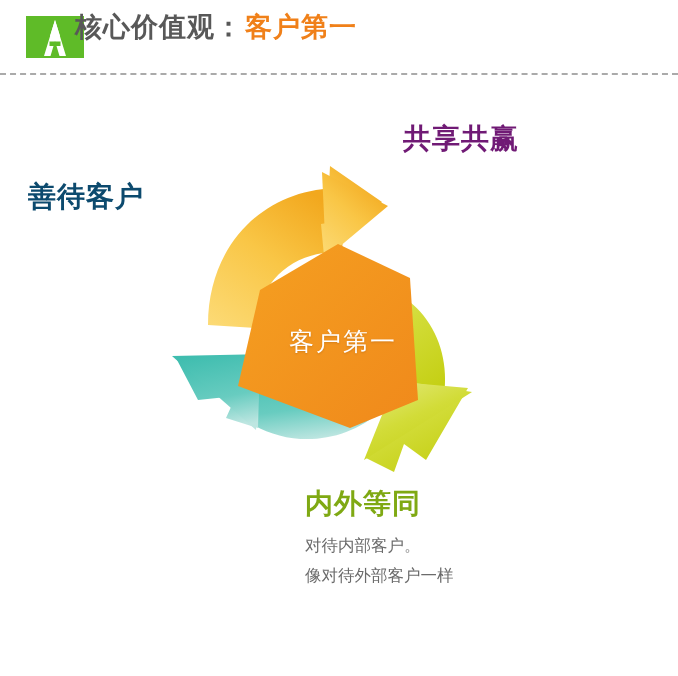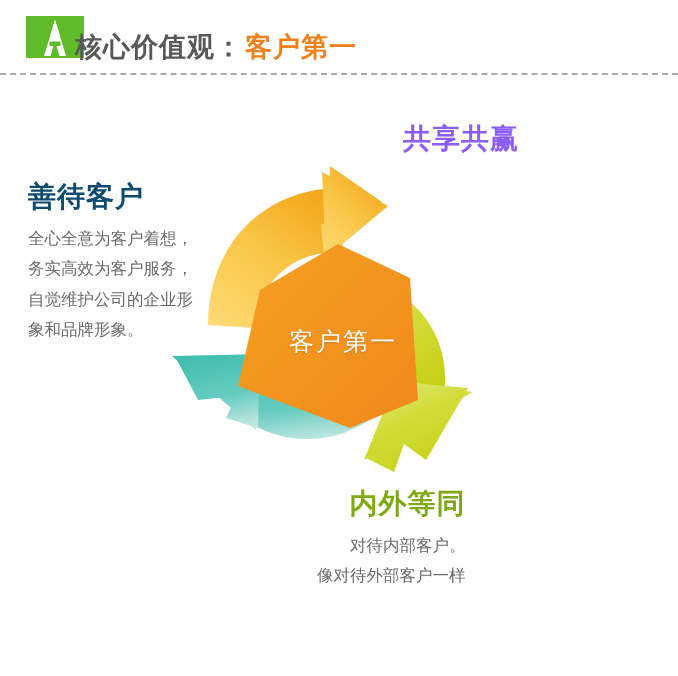--- a/index.html
+++ b/index.html
@@ -27,24 +27,24 @@
   #logo-mark {
     position: absolute;
     left: 26px;
     top: 16px;
     width: 58px;
     height: 42px;
   }
   #header-title {
     position: absolute;
     left: 75px;
-    top: 23px;
+    top: 9px;
     height: 42px;
     display: flex;
-    align-items: flex-end;
+    align-items: flex-start;
     font-size: 27px;
     font-weight: bold;
     letter-spacing: 1px;
     white-space: nowrap;
   }
   .ht-main { color: #585858; }
   .ht-accent { color: #F08019; margin-left: 2px; }
   #header-divider {
     position: absolute;
     left: 0;
@@ -69,23 +69,23 @@
     line-height: 1.85;
     color: #6b6b6b;
     white-space: nowrap;
   }
   .block-body div { white-space: nowrap; }
 
   #block-left  { left: 28px;  top: 182px; text-align: left; }
   #block-left .block-title { color: #0c4a6e; }
 
   #block-right { left: 403px; top: 124px; text-align: left; }
-  #block-right .block-title { color: #8b5cf6; }
-
-  #block-bottom { left: 305px; top: 489px; text-align: right; margin-left: 12px; }
+  #block-right .block-title { color: #701a75; }
+
+  #block-bottom { left: 305px; top: 489px; text-align: left; }
   #block-bottom .block-title { color: #7FA913; }
 
   
   #cycle-diagram {
     position: absolute;
     left: 150px;
     top: 160px;
     width: 360px;
     height: 330px;
   }
@@ -190,26 +190,20 @@
     <polygon points="110,130 188,84 260,118 268,240 200,268 88,226" fill="url(#gradOrange)"></polygon>
   </svg>
 
   <div id="center-label-wrap">
     <div id="center-label">客户第一</div>
   </div>
 </div>
 
 <div id="block-left" class="block">
   <div class="block-title">善待客户</div>
-  <div class="block-body">
-    <div>全心全意为客户着想，</div>
-    <div>务实高效为客户服务，</div>
-    <div>自觉维护公司的企业形</div>
-    <div>象和品牌形象。</div>
-  </div>
 </div>
 
 <div id="block-right" class="block">
   <div class="block-title">共享共赢</div>
 </div>
 
 <div id="block-bottom" class="block">
   <div class="block-title">内外等同</div>
   <div class="block-body">
     <div>对待内部客户。</div>

